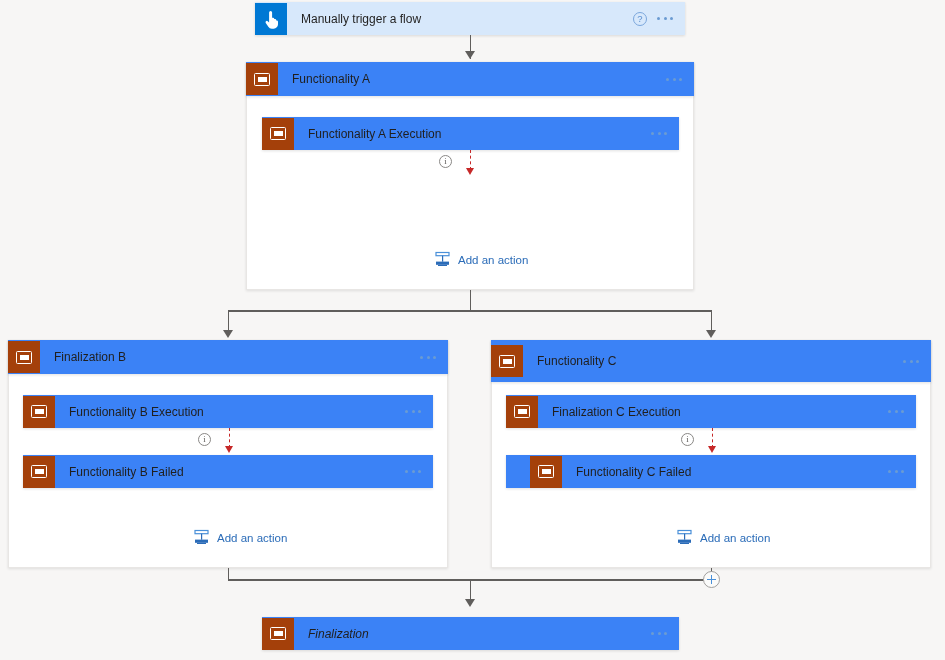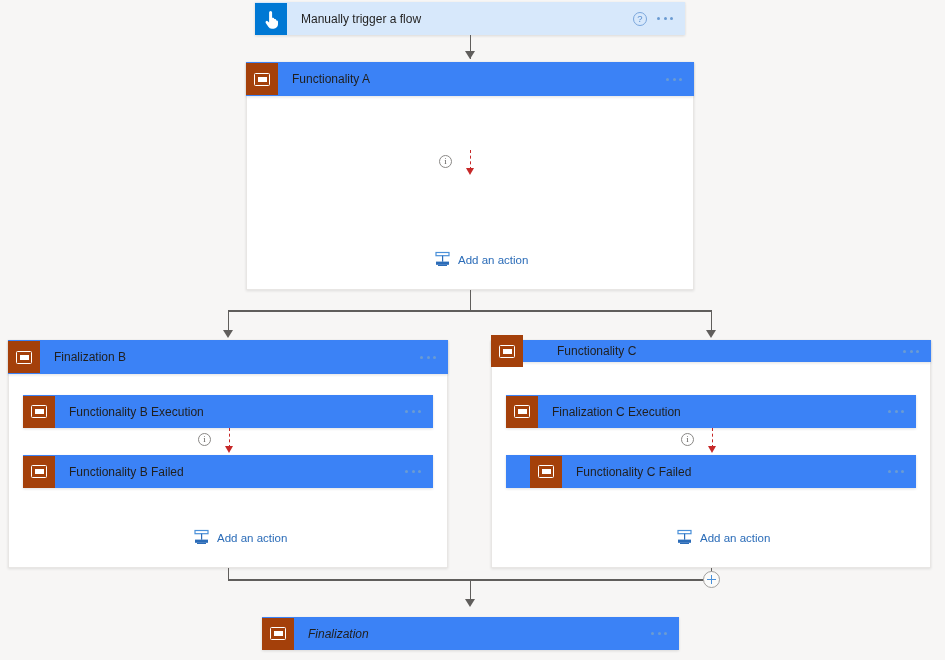--- a/index.html
+++ b/index.html
@@ -158,20 +158,35 @@
     <div class="card-title">Functionality A</div>
     <div class="card-actions">
       <div class="ellipsis">
           <span></span>
           <span></span>
           <span></span>
         </div>
     </div>
   </div>
 
+  <div class="card" style="left:262px; top:117px; width:417px; height:33px;">
+    <div class="card-icon">
+      <span class="scope-glyph">
+          <i></i>
+        </span>
+    </div>
+    <div class="card-title">Functionality A Execution</div>
+    <div class="card-actions">
+      <div class="ellipsis">
+          <span></span>
+          <span></span>
+          <span></span>
+        </div>
+    </div>
+  </div>
 
   <div class="runafter">
     <div class="dashed-line" style="left:470px; top:150px; height:20px;"></div>
     <div class="dashed-head" style="left:465.5px; top:168px;"></div>
     <div class="info-icon" style="left:439px; top:155px;">i</div>
   </div>
 
 
   <div class="add-action" style="left:434px; top:251px;">
     <span class="add-glyph">
@@ -255,21 +270,21 @@
         <rect x="8" y="4.7" width="1.2" height="6" fill="#2b6cb8"></rect>
         <rect x="2" y="10.6" width="13" height="3.2" fill="#2b6cb8"></rect>
         <rect x="4" y="13.8" width="9" height="1.2" fill="#2b6cb8"></rect>
       </svg>
     </span>
     <span>Add an action</span>
   </div>
 
   <div class="scope" style="left:491px; top:340px; width:440px; height:228px;"></div>
 
-  <div class="card" style="left:491px; top:340px; width:440px; height:22px;gap:20px;">
+  <div class="card" style="left:491px; top:340px; width:440px; height:42px;">
     <div class="card-icon">
       <span class="scope-glyph">
           <i></i>
         </span>
     </div>
     <div class="card-title">Functionality C</div>
     <div class="card-actions">
       <div class="ellipsis">
           <span></span>
           <span></span>

